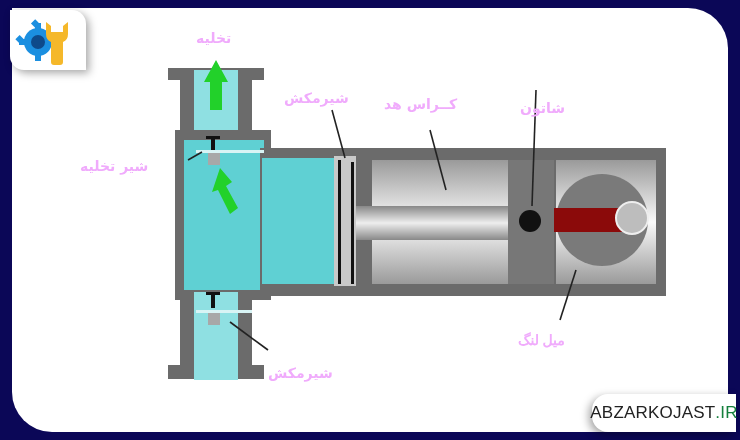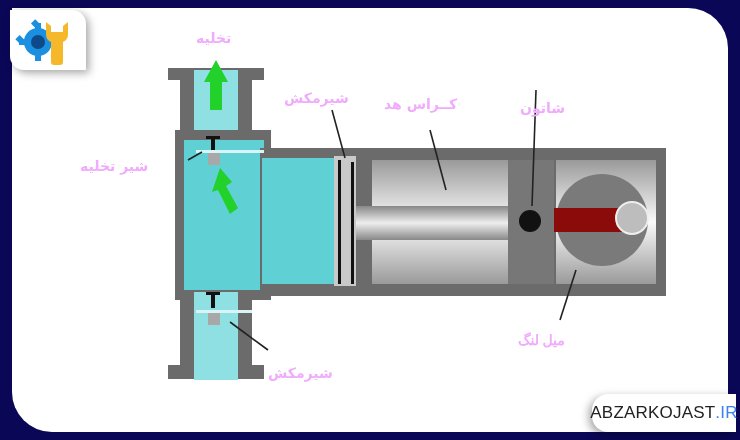--- a/index.html
+++ b/index.html
@@ -1,20 +1,20 @@
 <!DOCTYPE html>
 <html><head>
 <meta charset="utf-8">
 <style>
   html,body{margin:0;padding:0;}
   body{width:740px;height:440px;background:#0b0757;position:relative;overflow:hidden;font-family:"DejaVu Sans",sans-serif;}
   .card{position:absolute;left:12px;top:8px;width:716px;height:424px;background:#fff;border-radius:0 40px 0 40px;}
   .logo-box{position:absolute;left:10px;top:10px;width:76px;height:60px;background:#fff;border-radius:0 14px 0 14px;box-shadow:3px 3px 8px rgba(0,0,0,0.35);}
   .brand{position:absolute;left:592px;top:394px;width:144px;height:38px;background:#fff;border-radius:16px 0 0 16px;box-shadow:-3px 3px 8px rgba(0,0,0,0.35);font-family:"Liberation Sans",sans-serif;font-size:17px;color:#222;display:flex;align-items:center;justify-content:center;letter-spacing:0.2px;}
-  .brand .tld{color:#3b82f6;}
+  .brand .tld{color:#15803d;}
   .lbl{position:absolute;color:#f0abfc;font-weight:bold;font-size:14px;direction:rtl;white-space:nowrap;font-family:"DejaVu Sans",sans-serif;}
   svg.diag{position:absolute;left:0;top:0;}
 </style>
 </head>
 <body>
 
 <div class="card"></div>
 
 <div class="logo-box">
   <svg width="76" height="60" viewBox="0 0 76 60">

